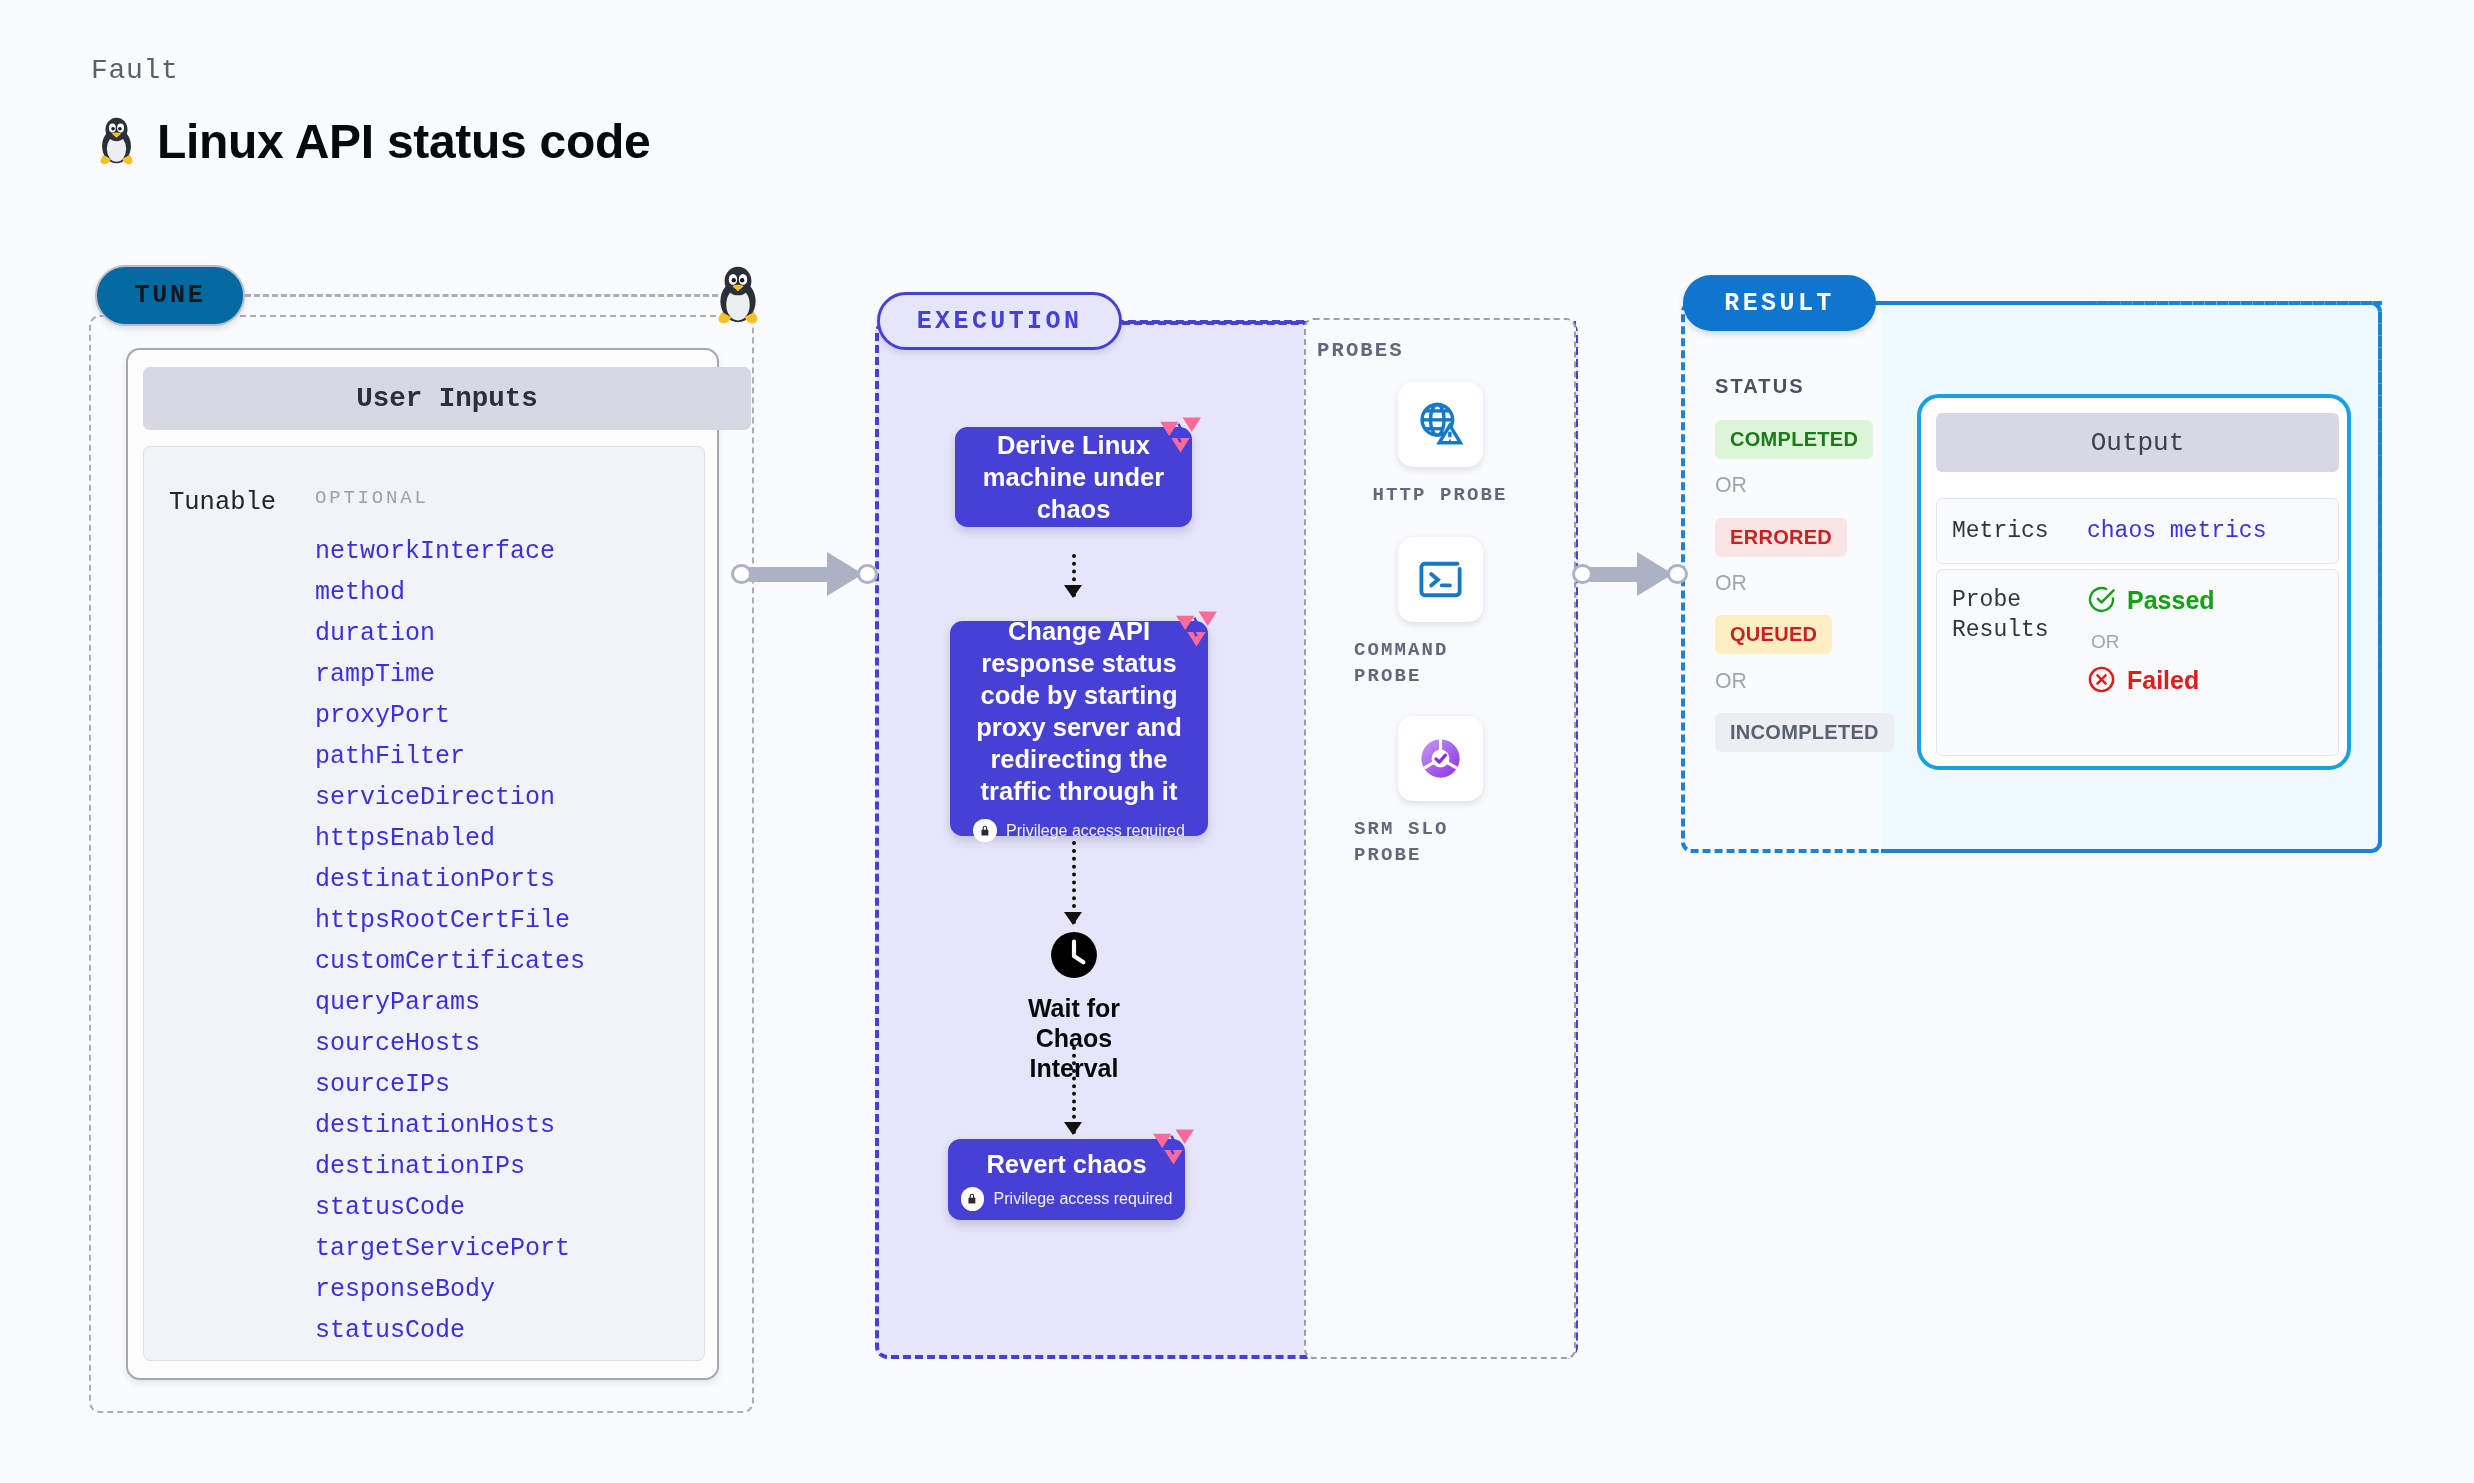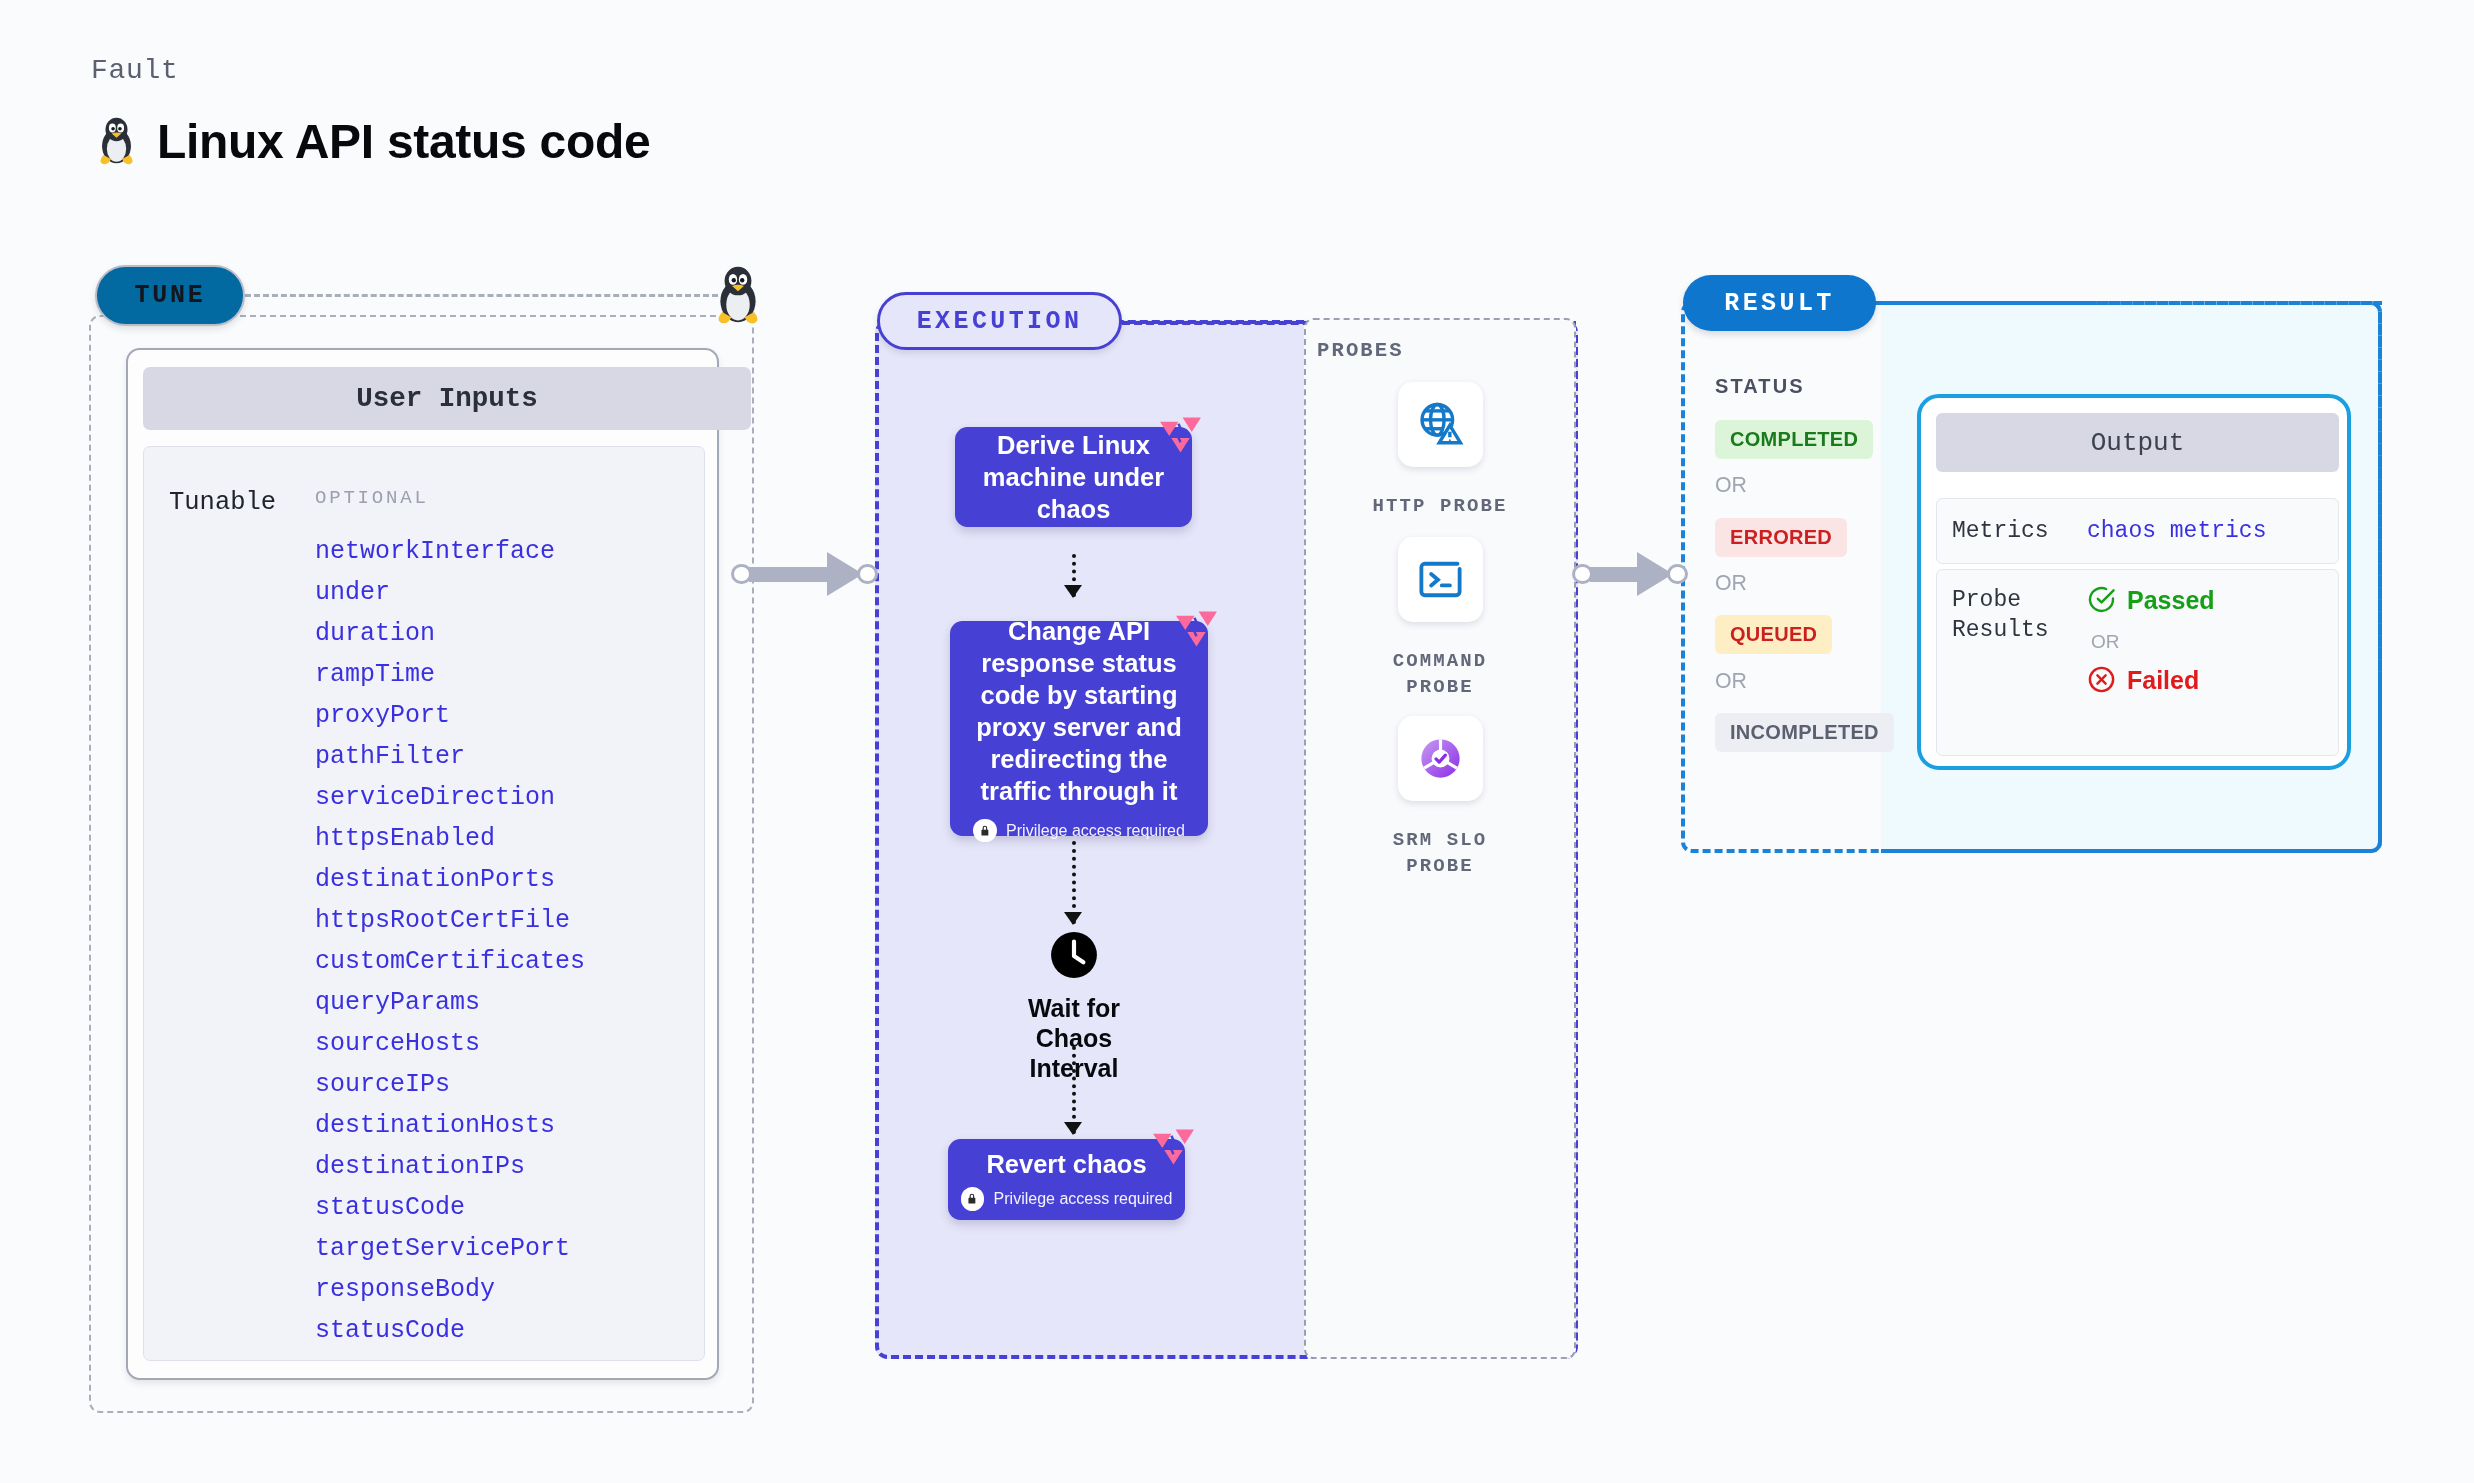--- a/index.html
+++ b/index.html
@@ -88,21 +88,21 @@
     font-family: "Liberation Mono", monospace; font-size: 20.6px;
     letter-spacing: 2.1px; color: #62687a; font-weight: bold;
   }
   .probe-item { position: absolute; width: 172px; display: flex; flex-direction: column; align-items: center; }
   .probe-icon-box {
     width: 85px; height: 85px; background: #fff; border-radius: 15px;
     display: flex; align-items: center; justify-content: center;
     box-shadow: 0 2.8px 6.9px rgba(40,45,70,.12);
   }
   .probe-name {
-    margin-top: 26px; text-align: center;
+    margin-top: 15px; 
     font-family: "Liberation Mono", monospace; font-size: 19px;
     letter-spacing: 2.1px; color: #62687a; font-weight: bold; line-height: 26px;
   }
 
   
   .step-card {
     position: absolute; background: #4740d4; border-radius: 12.4px;
     color: #fff; display: flex; flex-direction: column;
     align-items: center; justify-content: center;
     box-shadow: 0 4.1px 9.6px rgba(30,30,90,.18);
@@ -225,21 +225,21 @@
     </svg>
   </div>
 
   <div class="inputs-card">
     <div class="inputs-header">User Inputs</div>
     <div class="inputs-body">
       <div class="tunable-label">Tunable</div>
       <div class="optional-label">OPTIONAL</div>
       <div class="param-list" id="param-list">
           <div class="param">networkInterface</div>
-          <div class="param">under</div>
+          <div class="param">method</div>
           <div class="param">duration</div>
           <div class="param">rampTime</div>
           <div class="param">proxyPort</div>
           <div class="param">pathFilter</div>
           <div class="param">serviceDirection</div>
           <div class="param">httpsEnabled</div>
           <div class="param">destinationPorts</div>
           <div class="param">httpsRootCertFile</div>
           <div class="param">customCertificates</div>
           <div class="param">queryParams</div>

